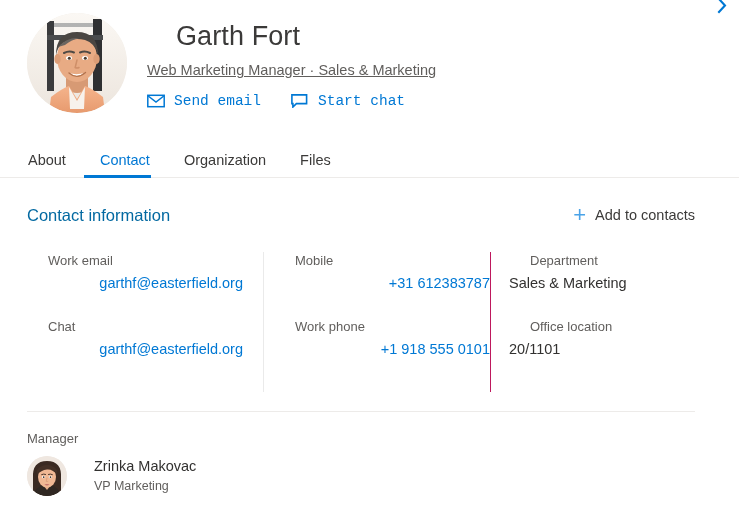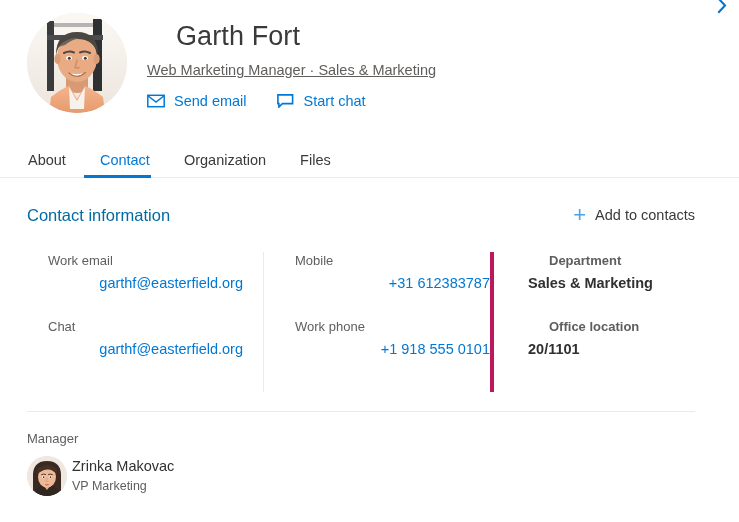--- a/index.html
+++ b/index.html
@@ -68,20 +68,21 @@
     color: #605e5c;
     line-height: 19px;
     white-space: nowrap;
     text-decoration: underline;
   }
   .persona-actions {
     margin-top: 12px;
     display: flex;
     align-items: center;
     gap: 30px;
+    font-family: Liberation Mono, monospace;
   }
   .action-link {
     display: inline-flex;
     align-items: center;
     gap: 9px;
     color: #0078d4;
     font-size: 14.5px;
     line-height: 18px;
     cursor: pointer;
     text-decoration: none;
@@ -166,21 +167,21 @@
     width: 668px;
     height: 140px;
     display: flex;
   }
   .col {
     position: relative;
     box-sizing: border-box;
   }
   .col-1 { width: 236px; padding-right: 20px; }
   .col-2 { width: 227px; padding-left: 10px; border-left: 1px solid #eaeaea; }
-  .col-3 { width: 205px; padding-left: 34px; border-left: 4px solid #be185d; font-weight: bold; }
+  .col-3 { width: 205px; padding-left: 18px; border-left: 1px solid #be185d; }
 
   .field { margin-bottom: 25px; }
   .field:last-child { margin-bottom: 0; }
   .field-label {
     font-size: 13px;
     color: #605e5c;
     line-height: 18px;
     margin-left: 21px;
   }
   .field-value {
@@ -213,21 +214,21 @@
     font-size: 13px;
     color: #605e5c;
     line-height: 18px;
   }
   .manager-person {
     position: absolute;
     left: 27px;
     top: 456px;
     display: flex;
     align-items: center;
-    gap: 5px;
+    gap: 27px;
     cursor: pointer;
   }
   .manager-avatar {
     width: 40px;
     height: 40px;
     border-radius: 50%;
     overflow: hidden;
     background: #efe9e4;
     flex: 0 0 auto;
   }

